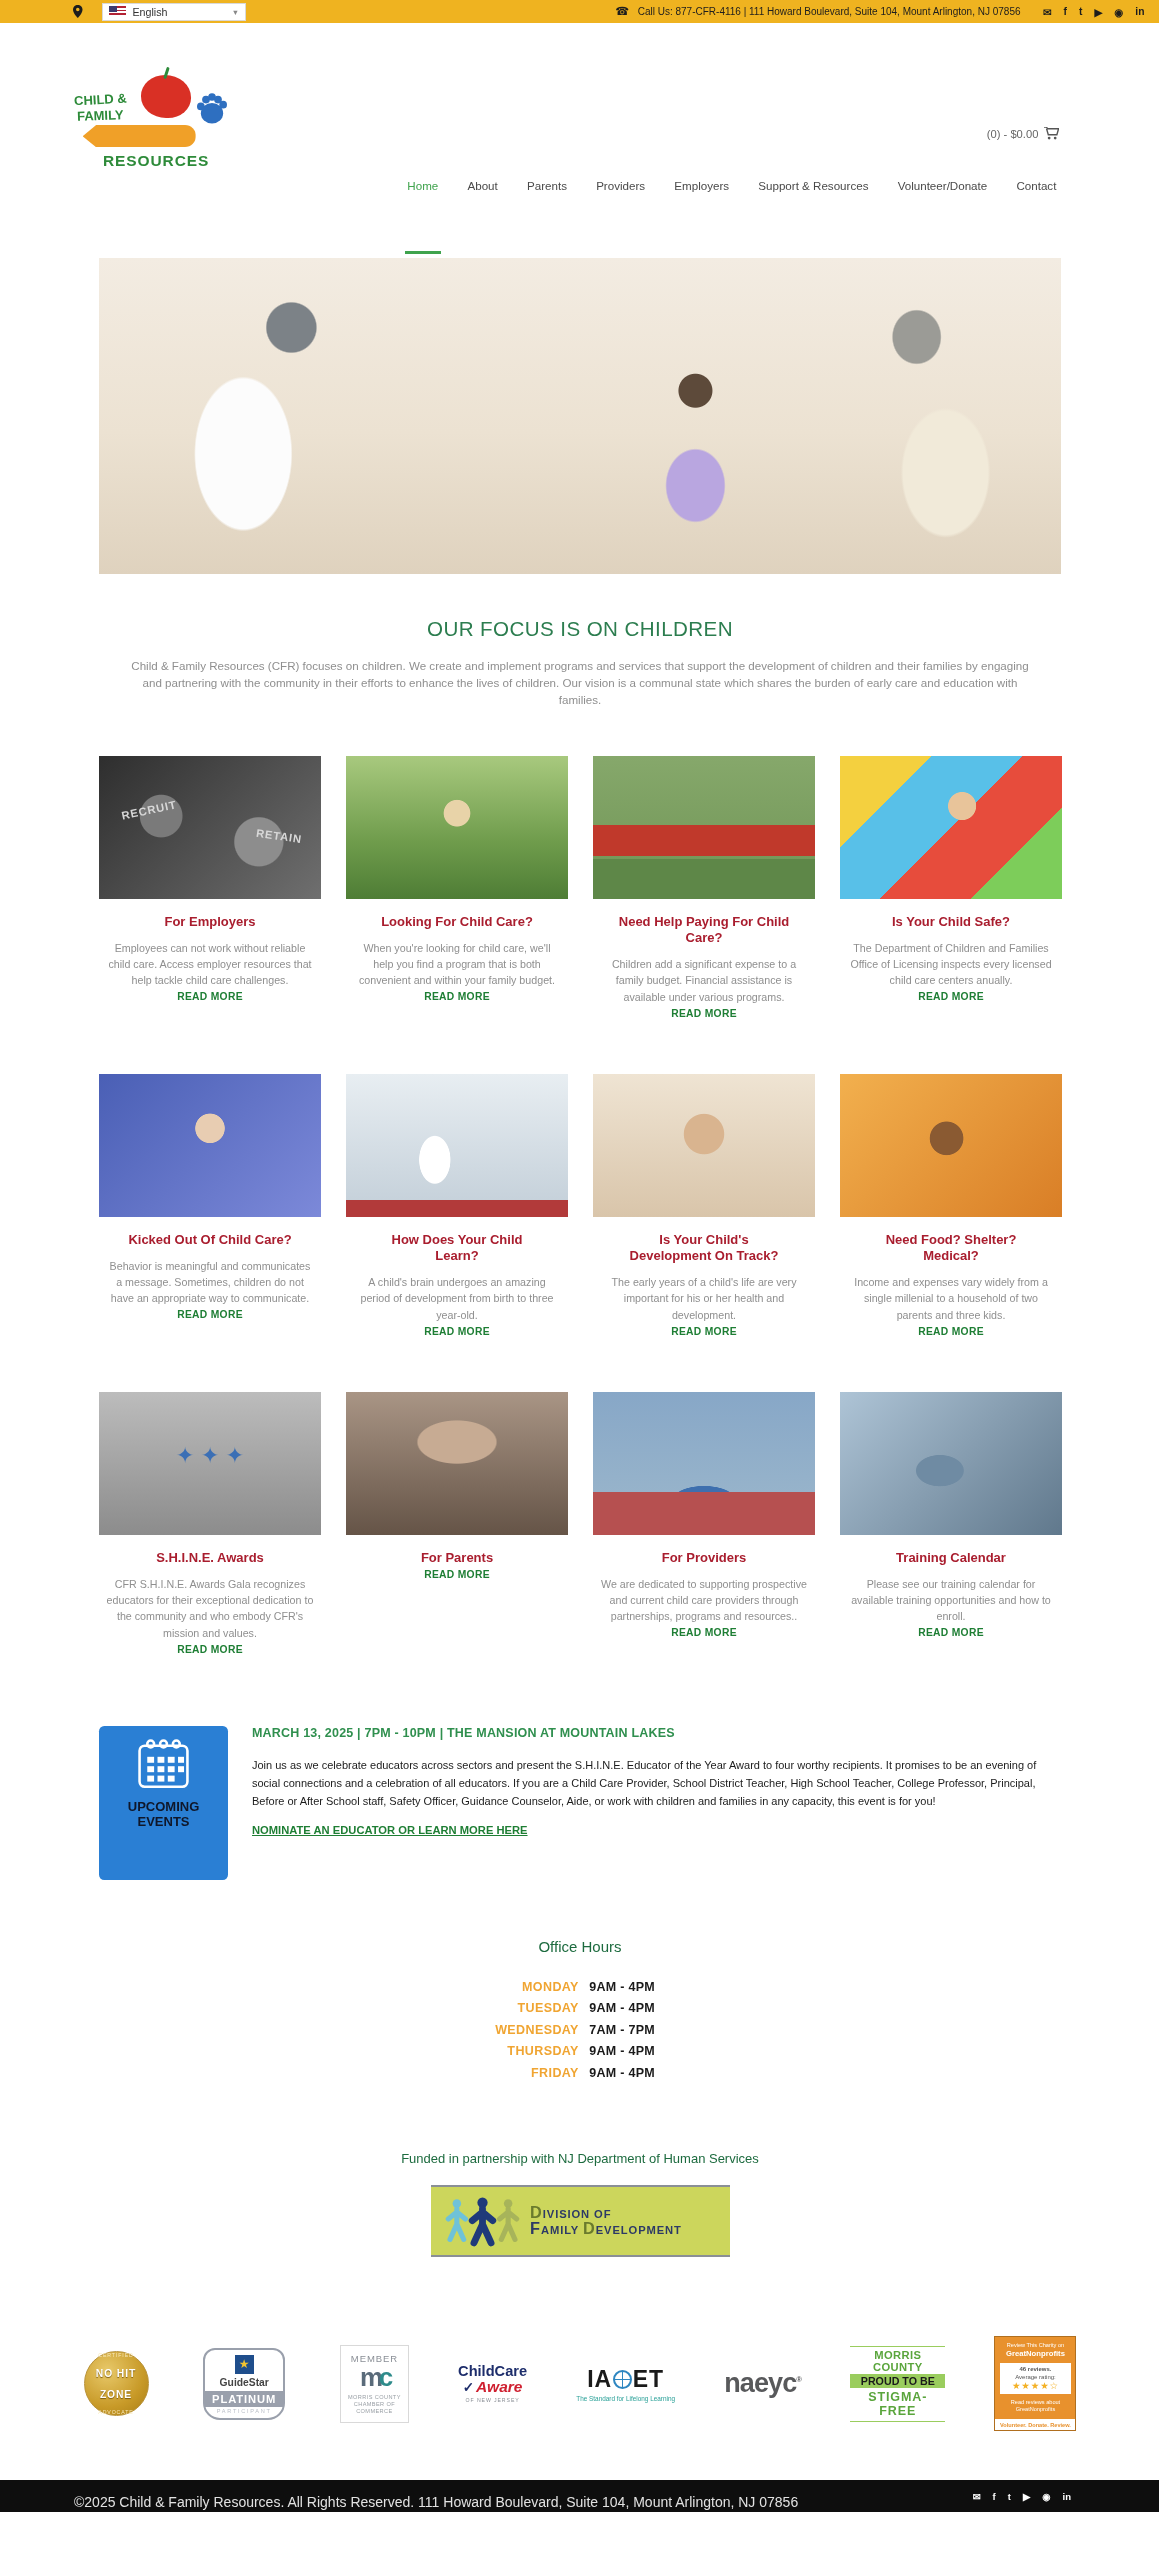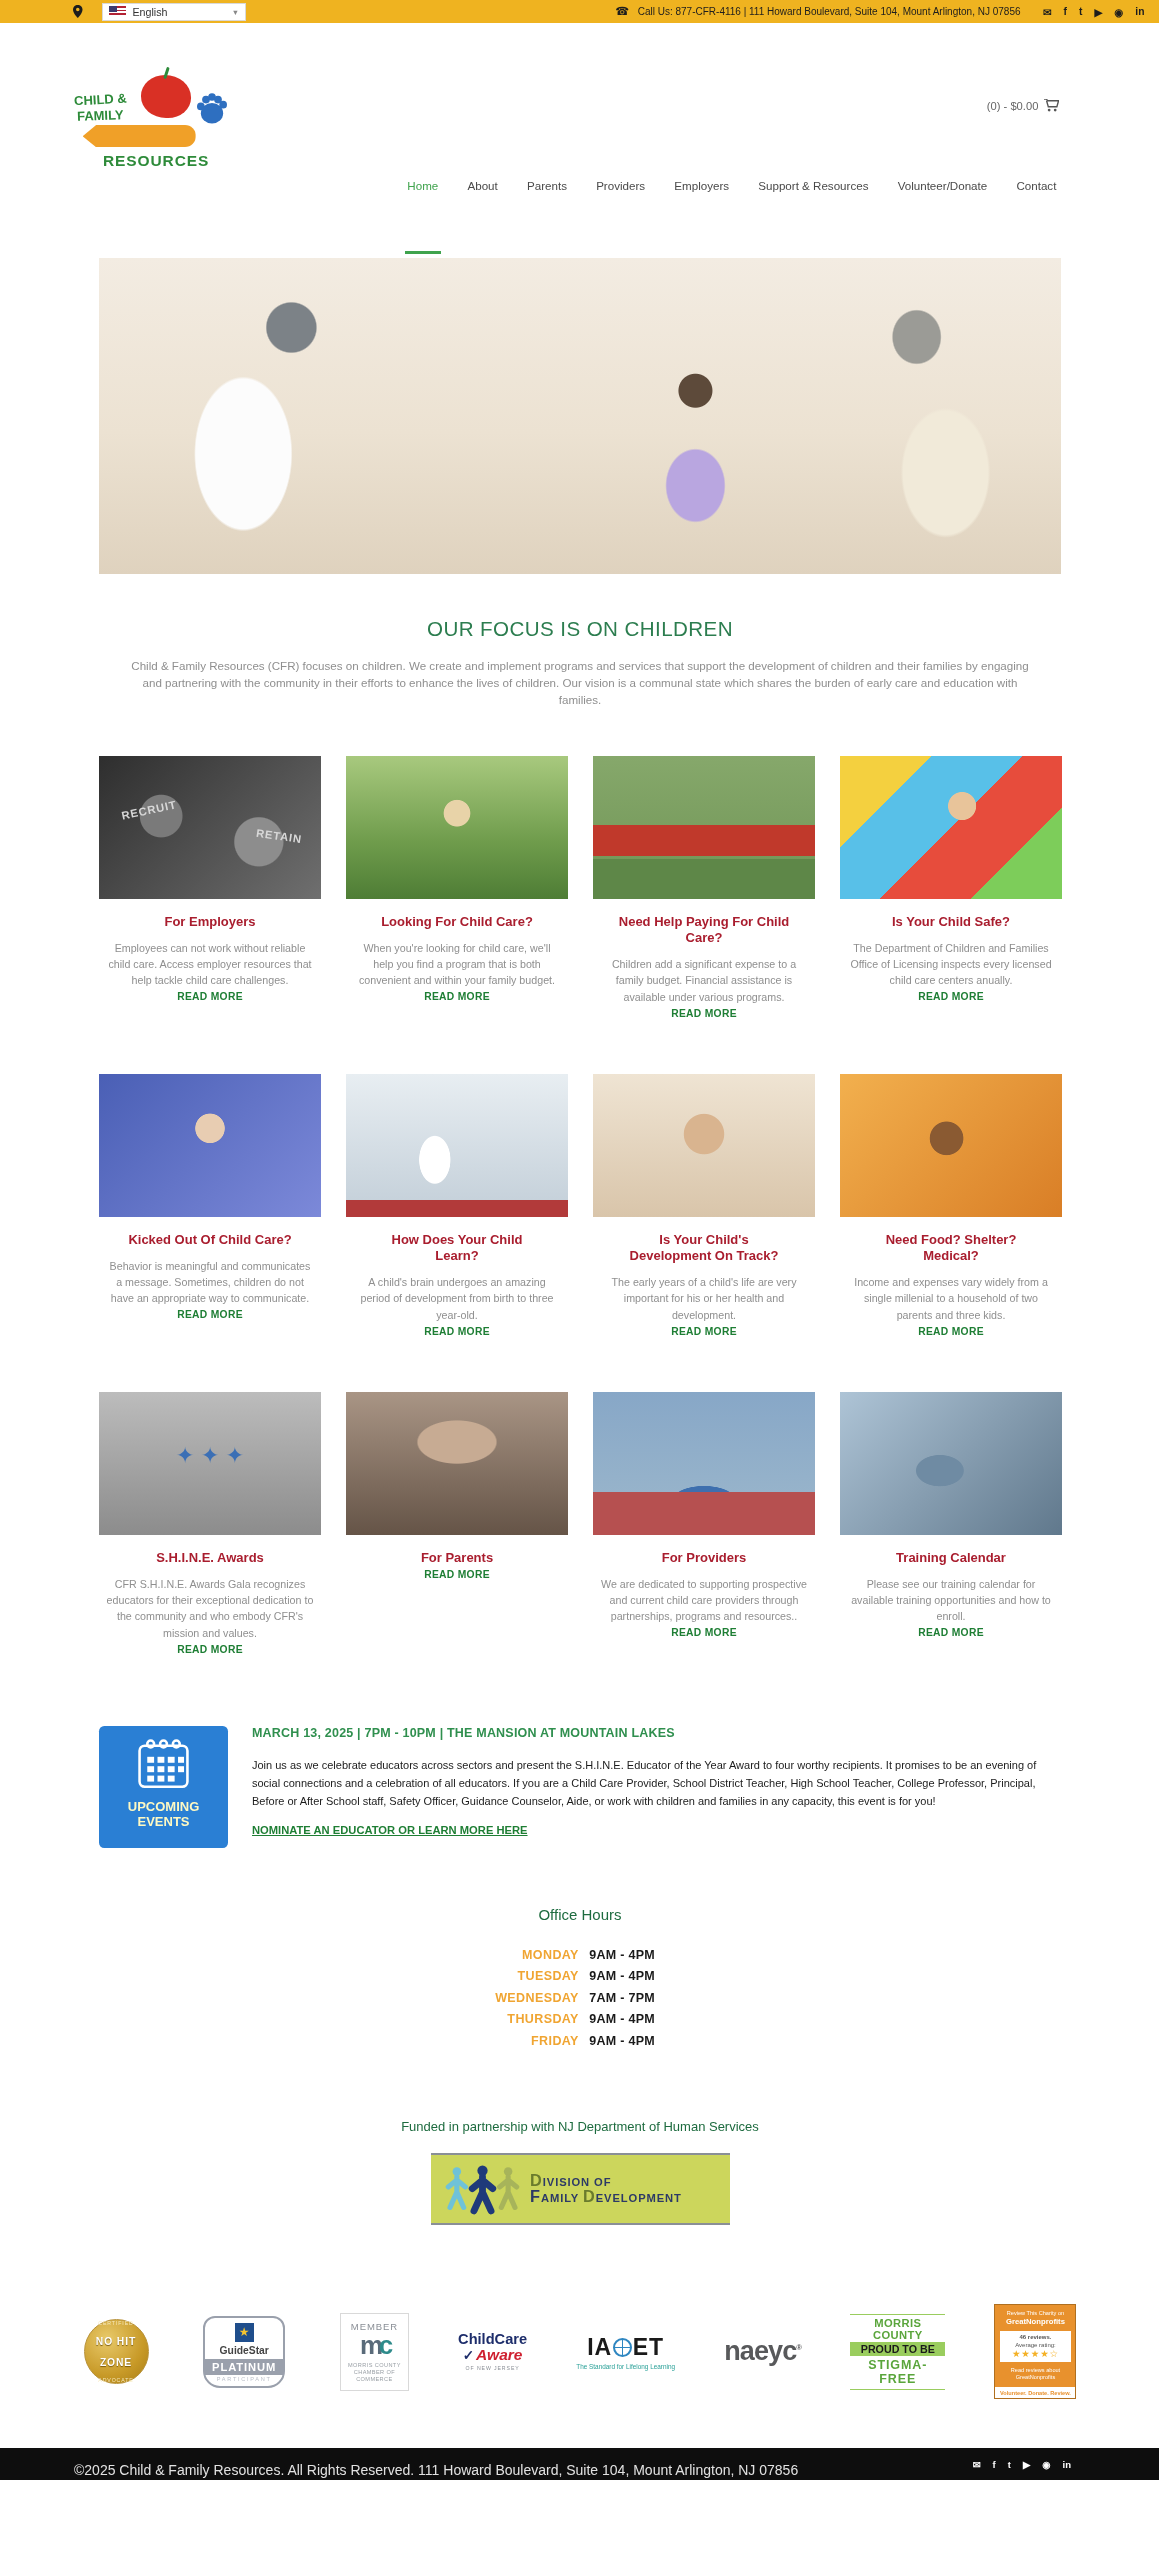--- a/index.html
+++ b/index.html
@@ -33,21 +33,21 @@
   .header { height: 215px; position: relative; background: #fff; }
   .logo { position: absolute; left: 74px; top: 45px; width: 172px; height: 129px; cursor: pointer; }
   .logo-line1 { position: absolute; left: 0; top: 24px; color: #2e8b3a; font-weight: bold; font-size: 13px; transform: rotate(-3deg); }
   .logo-line2 { position: absolute; left: 3.4px; top: 40px; color: #2e8b3a; font-weight: bold; font-size: 13px; transform: rotate(-2deg); }
   .logo-apple { position: absolute; left: 67px; top: 6.9px; width: 50px; height: 43px; background: #d93025; border-radius: 48% 52% 46% 50%; }
   .logo-apple::before { content:""; position:absolute; left: 24px; top: -7.7px; width: 3.4px; height: 12px; background:#2e8b3a; border-radius: 2.6px; transform: rotate(18deg); }
   .logo-hand { position: absolute; left: 120px; top: 22.3px; }
   .logo-carrot { position: absolute; left: 8.6px; top: 57px; width: 113px; height: 22.3px; background: #f0a028;
     border-radius: 11.2px; clip-path: polygon(0 50%, 12% 0, 100% 0, 100% 100%, 12% 100%); }
   .logo-line3 { position: absolute; left: 29px; top: 84px; color: #2e8b3a; font-weight: bold; font-size: 15.5px; letter-spacing: 0.9px; }
-  .cart { position: absolute; right: 101px; top: 76px; font-size: 11.2px; color: #666; display: flex; align-items: center; gap: 6px; cursor: pointer; }
+  .cart { position: absolute; right: 101px; top: 104px; font-size: 11.2px; color: #666; display: flex; align-items: center; gap: 6px; cursor: pointer; }
   .nav { position: absolute; right: 89px; top: 156px; display: flex; }
   .nav-item { position: relative; padding: 0 14.6px; font-size: 11.6px; color: #4a4a4a; text-decoration: none; cursor: pointer; }
   .nav-item.active { color: #3fa34d; }
   .nav-item.active::after { content:""; position: absolute; left: 50%; transform: translateX(-50%); top: 72px; width: 36px; height: 2.6px; background: #3fa34d; }
   
   .hero { width: 962px; height: 316px; margin: 20px auto 0; overflow: hidden; position: relative;
     background:
       radial-gradient(82px 129px at 15% 62%, #fcfcfc 0 58%, rgba(252,252,252,0) 60%),
       radial-gradient(47px 47px at 20% 22%, #7c8287 0 52%, rgba(124,130,135,0) 55%),
       radial-gradient(52px 64px at 62% 72%, #b9a6e0 0 55%, rgba(185,166,224,0) 58%),
@@ -80,21 +80,21 @@
   .img-7 { background: radial-gradient(41px 41px at 48% 45%, #8a5a32 0 40%, rgba(0,0,0,0) 42%), linear-gradient(135deg, #f2b04e, #d97e26); }
   .img-8 { background: linear-gradient(180deg, #bcbcbc, #8c8c8c); }
   .img-8::after { content:"✦  ✦  ✦"; position: absolute; left: 0; right: 0; top: 50px; text-align: center; color: #3b6fb5; font-size: 22.3px; }
   .img-9 { background: radial-gradient(86px 47px at 50% 35%, #c7ab93 0 45%, rgba(0,0,0,0) 47%), linear-gradient(180deg, #a99585, #655447); }
   .img-10 { background: linear-gradient(0deg, #b65050 0 30%, rgba(0,0,0,0) 30%), radial-gradient(60px 26px at 50% 75%, #3e6fae 0 50%, rgba(0,0,0,0) 52%), linear-gradient(180deg, #87a7c7, #9db8cc); }
   .img-11 { background: radial-gradient(52px 34px at 45% 55%, #6f8ba3 0 45%, rgba(0,0,0,0) 47%), linear-gradient(135deg, #aec4d6, #60788c); }
   
   .shine { width: 962px; margin: 50px auto 0; }
   .shine-title { text-align: center; color: #1D6B3F; font-size: 15px; font-weight: normal; letter-spacing: 0.3px; }
   .shine-flex { display: flex; gap: 24px; margin-top: 31px; }
-  .events-box { flex: 0 0 129px; height: 122px; background: #2A7FD4; border-radius: 5.2px; color: #fef9c3; text-align: center; padding-top: 12px; cursor: pointer; }
+  .events-box { flex: 0 0 129px; height: 154px; background: #2A7FD4; border-radius: 5.2px; color: #0f172a; text-align: center; padding-top: 12px; cursor: pointer; }
   .events-label { font-weight: bold; font-size: 13px; line-height: 15.5px; margin-top: 5.2px; }
   .shine-content { flex: 1; }
   .shine-date { color: #2F8F4E; font-size: 12.5px; font-weight: bold; letter-spacing: 0.2px; }
   .shine-body { color: #1c1c1c; font-size: 11px; line-height: 18px; margin-top: 16.3px; }
   .shine-link { display: inline-block; color: #1E7E34; font-size: 11.2px; font-weight: bold; text-decoration: underline; margin-top: 14.6px; cursor: pointer; }
   
   .office { margin-top: 58px; text-align: center; }
   .office h2 { color: #1D6B3F; font-size: 15px; font-weight: normal; }
   .office-flex { display: flex; justify-content: center; align-items: center; gap: 29px; margin-top: 22.3px; }
   .office-box { width: 117px; height: 117px; background: #F0A243; border-radius: 13.7px; color: #fff; text-align: center; padding-top: 13.7px; }

